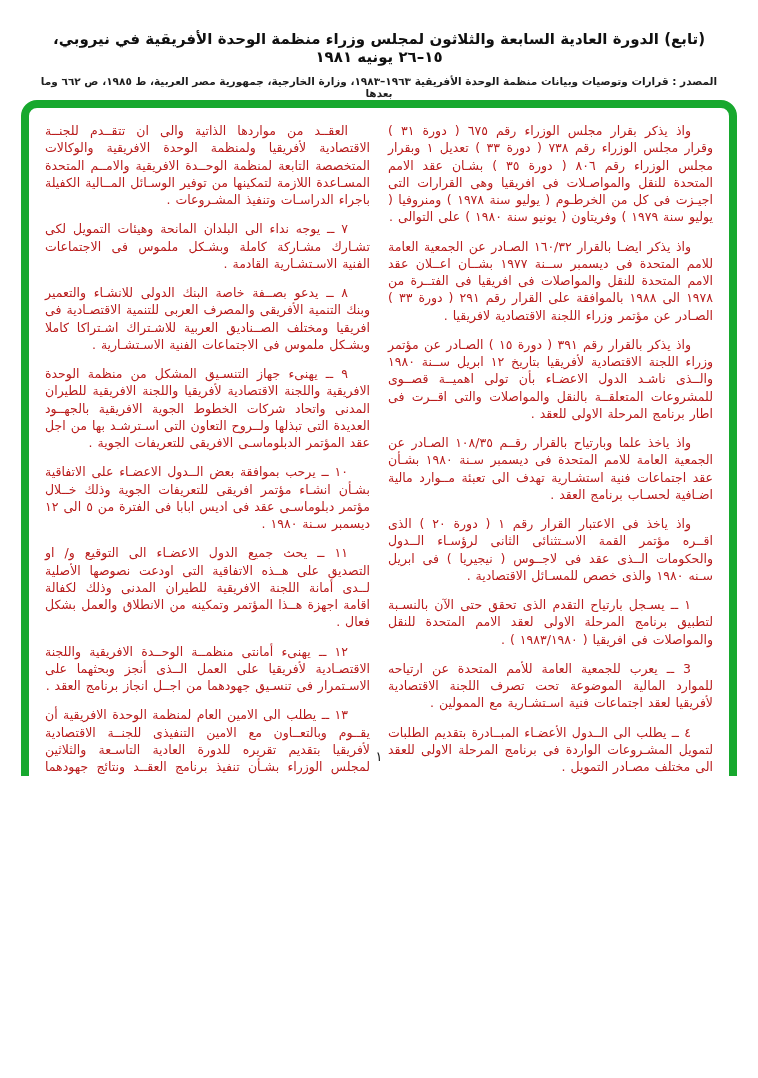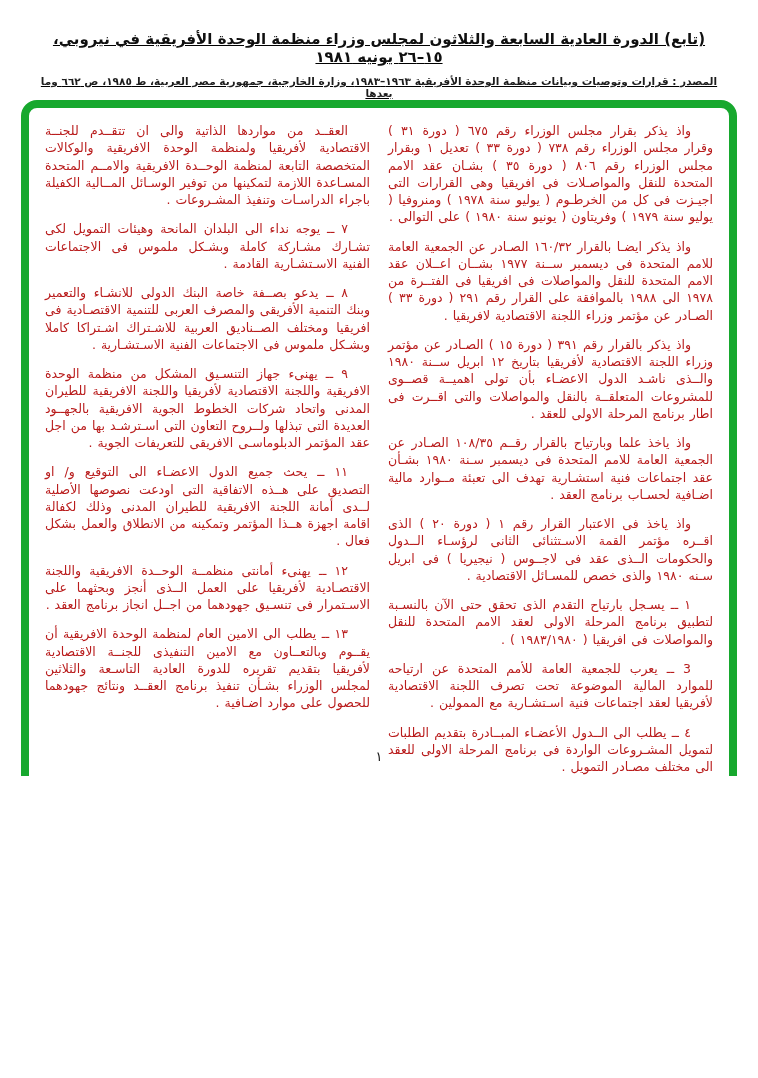--- a/index.html
+++ b/index.html
@@ -10,21 +10,20 @@
     height: 1078px;
     font-family: "DejaVu Sans", sans-serif;
     direction: rtl;
     position: relative;
   }
   .page {
     position: relative;
     width: 758px;
     height: 776px;
     overflow: hidden;
-    text-decoration: underline;
   }
   .doc-header {
     text-align: center;
     padding-top: 30px;
   }
   .doc-title {
     font-size: 15px;
     font-weight: bold;
     color: #101010;
     padding: 0 40px;
@@ -103,20 +102,21 @@
         <p>3 ــ يعرب للجمعية العامة للأمم المتحدة عن ارتياحه للموارد المالية الموضوعة تحت تصرف اللجنة الاقتصادية لأفريقيا لعقد اجتماعات فنية اسـتشـارية مع الممولين .</p>
         <p>٤ ــ يطلب الى الــدول الأعضـاء المبــادرة بتقديم الطلبات لتمويل المشـروعات الواردة فى برنامج المرحلة الاولى للعقد الى مختلف مصـادر التمويل .</p>
         <p>٥ ــ يوصى مجلس محافظى بنك التنمية الافريقى بدعــوة المؤسـسـة الى ان تكفل فى المقام الاول وكلما أمكن ذلك تمويل جانب من المشـروعات الواردة فى برنامج</p>
       </section>
 
       <section class="column">
         <p>العقــد من مواردها الذاتية والى ان تتقــدم للجنــة الاقتصادية لأفريقيا ولمنظمة الوحدة الافريقية والوكالات المتخصصة التابعة لمنظمة الوحــدة الافريقية والامــم المتحدة المسـاعدة اللازمة لتمكينها من توفير الوسـائل المــالية الكفيلة باجراء الدراسـات وتنفيذ المشـروعات .</p>
         <p>٧ ــ يوجه نداء الى البلدان المانحة وهيئات التمويل لكى تشـارك مشـاركة كاملة وبشـكل ملموس فى الاجتماعات الفنية الاسـتشـارية القادمة .</p>
         <p>٨ ــ يدعو بصــفة خاصة البنك الدولى للانشـاء والتعمير وبنك التنمية الأفريقى والمصرف العربى للتنمية الاقتصـادية فى افريقيا ومختلف الصــناديق العربية للاشـتراك اشـتراكا كاملا وبشـكل ملموس فى الاجتماعات الفنية الاسـتشـارية .</p>
         <p>٩ ــ يهنىء جهاز التنسـيق المشكل من منظمة الوحدة الافريقية واللجنة الاقتصادية لأفريقيا واللجنة الافريقية للطيران المدنى واتحاد شركات الخطوط الجوية الافريقية بالجهــود العديدة التى تبذلها ولــروح التعاون التى اسـترشـد بها من اجل عقد المؤتمر الدبلوماسـى الافريقى للتعريفات الجوية .</p>
+        <p>١٠ ــ يرحب بموافقة بعض الــدول الاعضـاء على الاتفاقية بشـأن انشـاء مؤتمر افريقى للتعريفات الجوية وذلك خــلال مؤتمر دبلوماسـى عقد فى اديس ابابا فى الفترة من ٥ الى ١٢ ديسمبر سـنة ١٩٨٠ .</p>
         <p>١١ ــ يحث جميع الدول الاعضـاء الى التوقيع و/ او التصديق على هــذه الاتفاقية التى اودعت نصوصها الأصلية لــدى أمانة اللجنة الافريقية للطيران المدنى وذلك لكفالة اقامة اجهزة هــذا المؤتمر وتمكينه من الانطلاق والعمل بشكل فعال .</p>
         <p>١٢ ــ يهنىء أمانتى منظمــة الوحــدة الافريقية واللجنة الاقتصـادية لأفريقيا على العمل الــذى أنجز وبحثهما على الاسـتمرار فى تنسـيق جهودهما من اجــل انجاز برنامج العقد .</p>
         <p>١٣ ــ يطلب الى الامين العام لمنظمة الوحدة الافريقية أن يقــوم وبالتعــاون مع الامين التنفيذى للجنــة الاقتصادية لأفريقيا بتقديم تقريره للدورة العادية التاسـعة والثلاثين لمجلس الوزراء بشـأن تنفيذ برنامج العقــد ونتائج جهودهما للحصول على موارد اضـافية .</p>
       </section>
 
     </div>
   </main>
 
   <footer class="page-number">١</footer>
 

